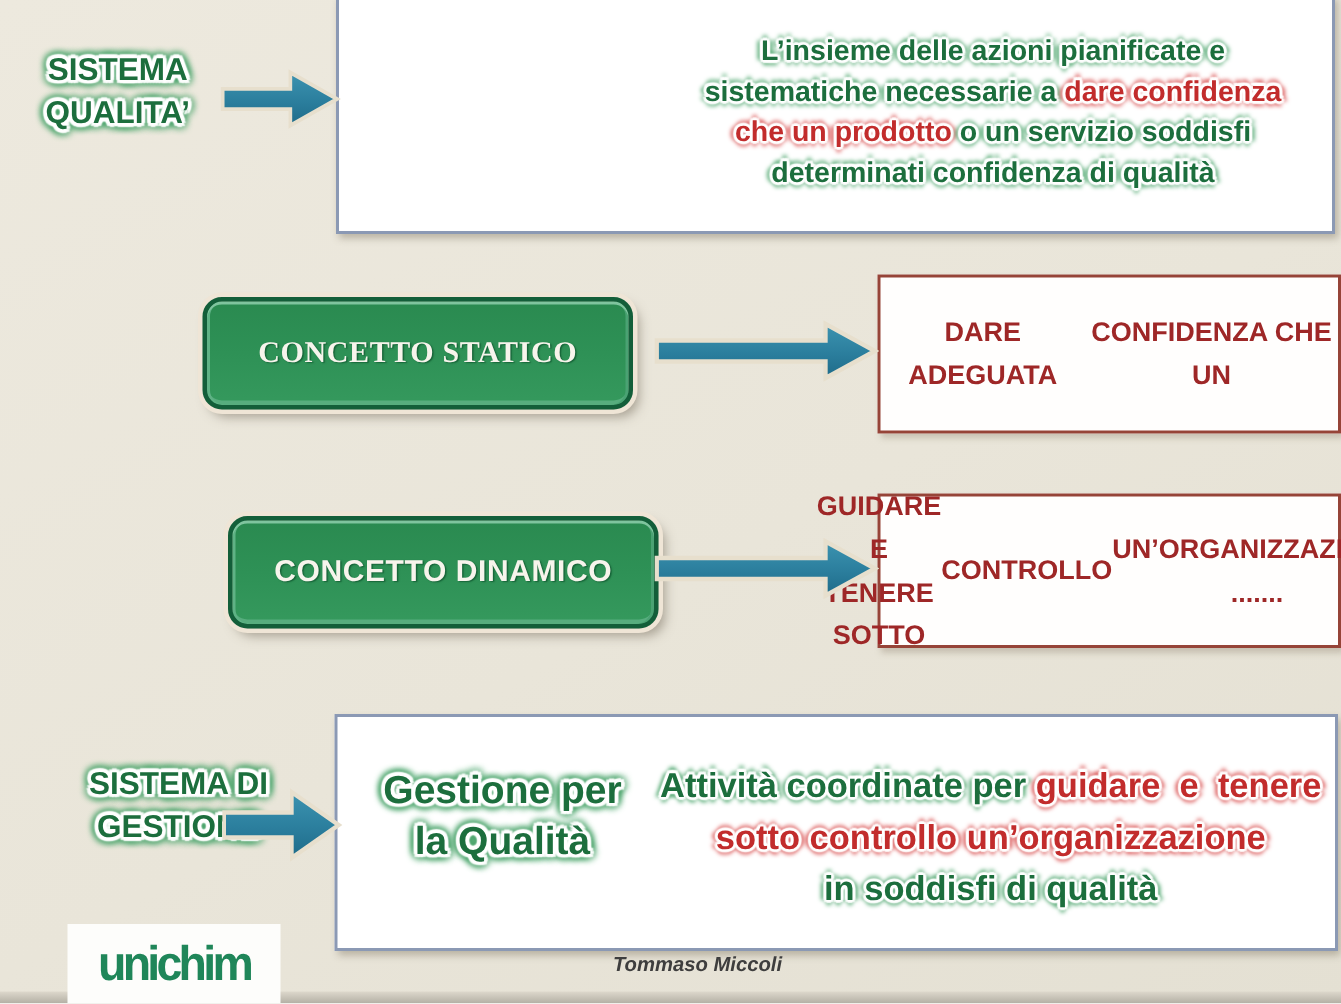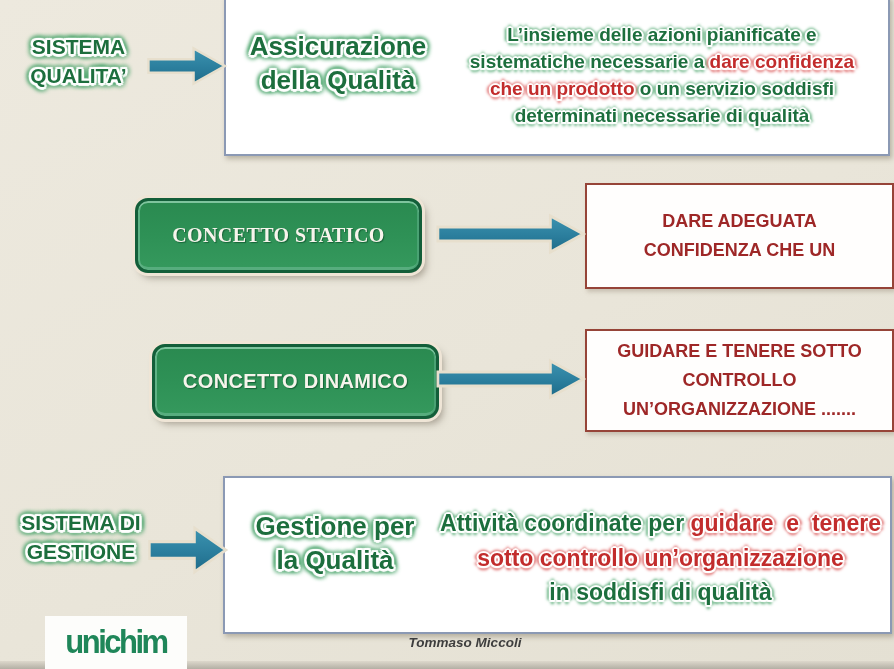--- a/index.html
+++ b/index.html
@@ -30,21 +30,21 @@
   .seg-red   { color:#C22C2C; }
   .tline { white-space: pre-wrap; }
 
   
   .side-label {
     position: absolute;
     font-size: 21px; line-height: 1.4;
     text-align: center; z-index: 3;
   }
   #label-top    { left: 6px;  top: 32px;  width: 145px; }
-  #label-bottom { left: 0px;  top: 508px; width: 162px; }
+  #label-bottom { left: 0px;  top: 508px; width: 162px; padding-left: 38px; }
 
   
   .white-box {
     position: absolute;
     background: #FFFFFF;
     border: 2px solid #8B99B4;
     box-shadow: 2px 3px 5px rgba(125,115,95,0.45);
     z-index: 2;
   }
   #box-top    { left: 224px; top: -4px;  width: 662px; height: 156px; }
@@ -102,21 +102,21 @@
   #btn-static  { left: 135px; top: 198px; font-family: Liberation Serif, serif; }
   #btn-dynamic { left: 152px; top: 344px; }
 
   
   .red-box {
     position: absolute;
     left: 585px; width: 305px;
     background: #FFFEFD;
     border: 2px solid #964438;
     box-shadow: 2px 3px 4px rgba(140,125,105,0.35);
-    display: flex; flex-direction: column; align-items: center; justify-content: center;
+    display: flex; align-items: center; justify-content: center;
     text-align: center;
     color: #9E2727; font-weight: bold; font-size: 18px; line-height: 1.6;
     z-index: 2;
   }
   #redbox-static  { top: 183px; height: 102px; }
   #redbox-dynamic { top: 329px; height: 99px;  }
 
   
   .arrow { position: absolute; z-index: 3; }
   #arrow-1 { left: 146px; top: 45px;  width: 82px;  height: 42px; }
@@ -163,29 +163,25 @@
     <div>QUALITA’</div>
   </div>
 
   <div class="arrow" id="arrow-1">
     <svg viewBox="0 0 100 50" preserveAspectRatio="none">
       <path d="M3 17 L58 17 L58 4 L96 25 L58 46 L58 33 L3 33 Z" fill="url(#tealGrad)" stroke="#E7DFCD" stroke-width="3"></path>
     </svg>
   </div>
 
   <div class="white-box" id="box-top">
-    <div class="box-title gt gt-green">
-      <div>Assicurazione</div>
-      <div>della Qualità</div>
-    </div>
     <div class="box-desc">
         <div class="tline"><span class="seg-green">L’insieme delle azioni pianificate e</span></div>
         <div class="tline"><span class="seg-green">sistematiche necessarie a </span><span class="seg-red">dare confidenza</span></div>
         <div class="tline"><span class="seg-red">che un prodotto</span><span class="seg-green"> o un servizio soddisfi</span></div>
-        <div class="tline"><span class="seg-green">determinati necessarie di qualità</span></div>
+        <div class="tline"><span class="seg-green">determinati confidenza di qualità</span></div>
       </div>
   </div>
 
   <div class="green-btn" id="btn-static">
     <span>CONCETTO STATICO</span>
   </div>
   <div class="arrow" id="arrow-2">
     <svg viewBox="0 0 160 42" preserveAspectRatio="none">
       <path d="M2 14 L122 14 L122 3 L157 21 L122 39 L122 28 L2 28 Z" fill="url(#tealGrad)" stroke="#E7DFCD" stroke-width="3"></path>
     </svg>

